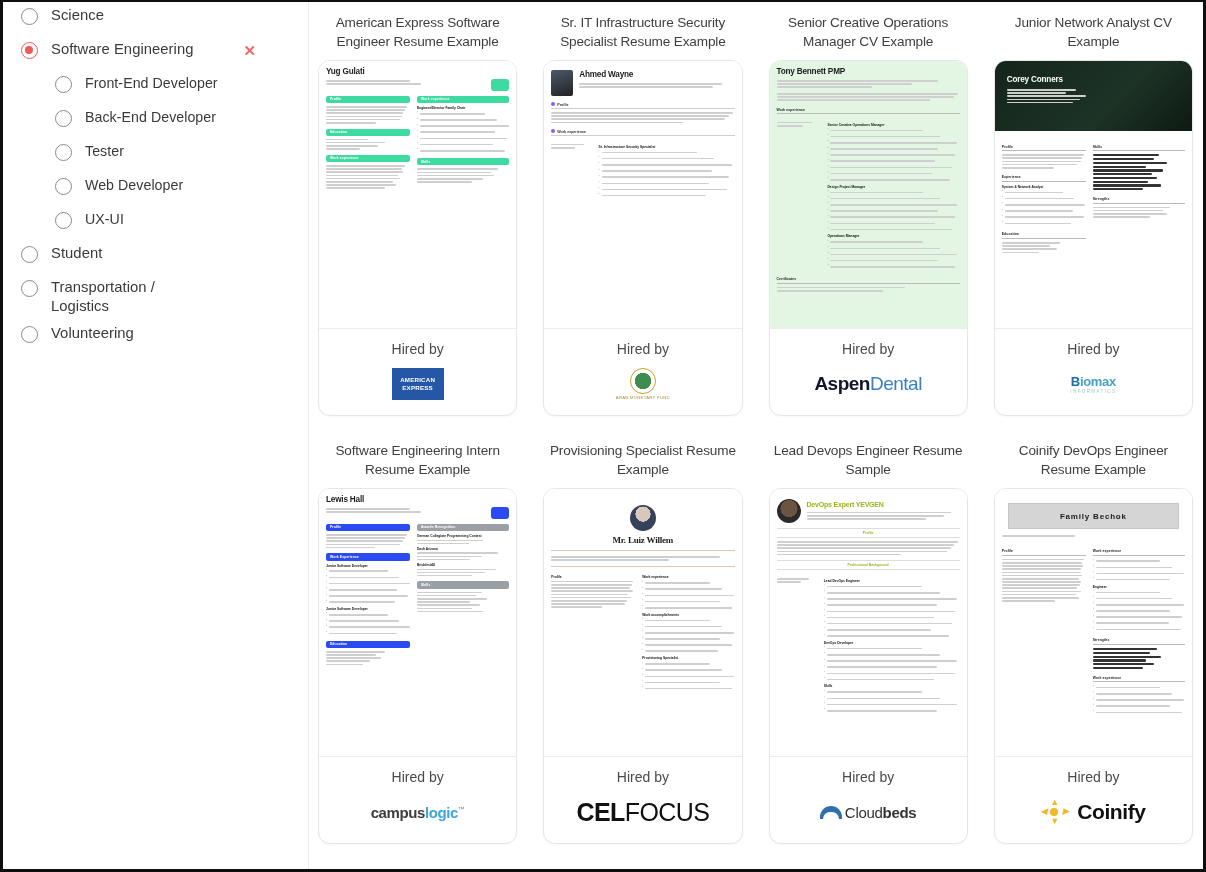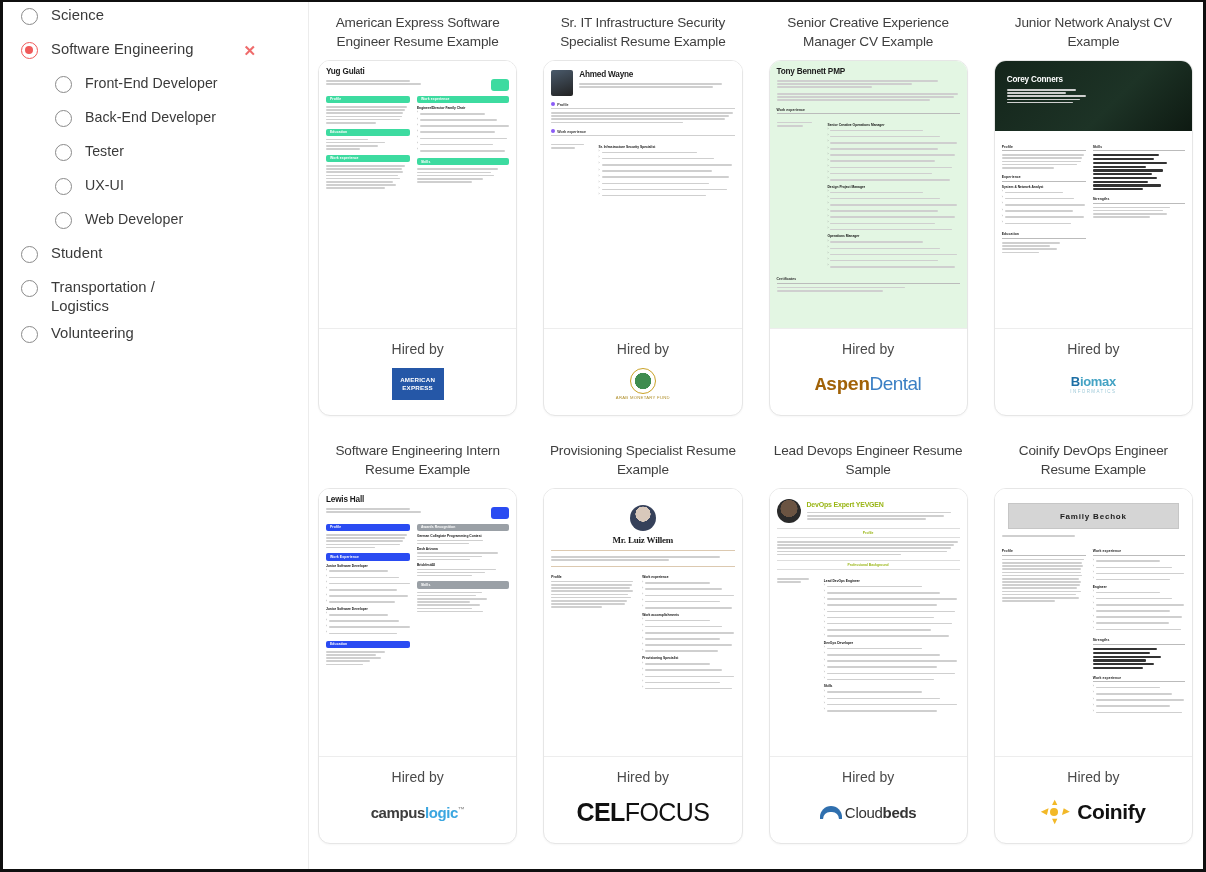--- a/index.html
+++ b/index.html
@@ -154,21 +154,21 @@
     letter-spacing: 0.2px; line-height: 8px;
   }
   .logo-arab { display:flex; flex-direction:column; align-items:center; }
   .logo-arab .seal {
     width: 26px; height: 26px; border-radius: 50%;
     border: 1.6px solid #c9a227;
     background: radial-gradient(circle at 50% 50%, #3f8c4f 0 48%, #fff 49% 100%);
   }
   .logo-arab .cap { font-size:4.2px; color:#b08f2a; letter-spacing:0.3px; margin-top:1px;}
   .logo-aspen { font-size: 19px; letter-spacing: -0.5px; }
-  .logo-aspen b { color: #a16207; font-weight: 700; font-family: Liberation Mono, monospace; }
+  .logo-aspen b { color: #0f172a; font-weight: 700; }
   .logo-aspen span { color: #3b7fc4; font-weight: 400; }
   .logo-biomax { display:flex; flex-direction:column; align-items:center; }
   .logo-biomax .bm { font-size: 13px; font-weight: 700; color: #1d6fa5; letter-spacing:-0.3px;}
   .logo-biomax .bm i { color:#44a3c4; font-style:normal; }
   .logo-biomax .sub { font-size: 4.5px; color: #9ec9d8; letter-spacing: 1.4px; }
   .logo-campus { font-size: 15px; font-weight: 700; letter-spacing:-0.4px; color:#3c3c3c; }
   .logo-campus i { color:#3ba6e0; font-style:normal; }
   .logo-campus sup { font-size:7px; color:#9a9a9a; }
   .logo-cel { font-size: 25px; letter-spacing: -0.6px; color:#111; }
   .logo-cel b { font-weight: 800; }
@@ -289,25 +289,25 @@
           <div class="filter-row child">
             <span class="radio"></span>
             <span class="filter-label">Back-End Developer</span>
           </div>
           <div class="filter-row child">
             <span class="radio"></span>
             <span class="filter-label">Tester</span>
           </div>
           <div class="filter-row child">
             <span class="radio"></span>
-            <span class="filter-label">UX-UI</span>
+            <span class="filter-label">Web Developer</span>
           </div>
           <div class="filter-row child">
             <span class="radio"></span>
-            <span class="filter-label">Web Developer</span>
+            <span class="filter-label">UX-UI</span>
           </div>
           <div class="filter-row">
             <span class="radio"></span>
             <span class="filter-label">Student</span>
           </div>
           <div class="filter-row">
             <span class="radio"></span>
             <span class="filter-label">Transportation / Logistics</span>
           </div>
           <div class="filter-row">
@@ -462,21 +462,21 @@
                 <div class="logo-box">
                   <div class="logo-arab">
                     <div class="seal"></div>
                     <div class="cap">ARAB MONETARY FUND</div>
                   </div>
                 </div>
               </div>
             </div>
           </div>
           <div class="card">
-            <div class="card-title">Senior Creative Experience Manager CV Example</div>
+            <div class="card-title">Senior Creative Operations Manager CV Example</div>
             <div class="card-body">
               <div class="thumb-wrap">
                 <div class="res t3">
                   <div class="nm">Tony Bennett PMP</div>
                   <div class="meta">
                     <div class="bar " style="width:88%"></div>
                     <div class="bar " style="width:74%"></div>
                     <div class="bar " style="width:52%"></div>
                   </div>
                   <div style="margin-top:5px">

